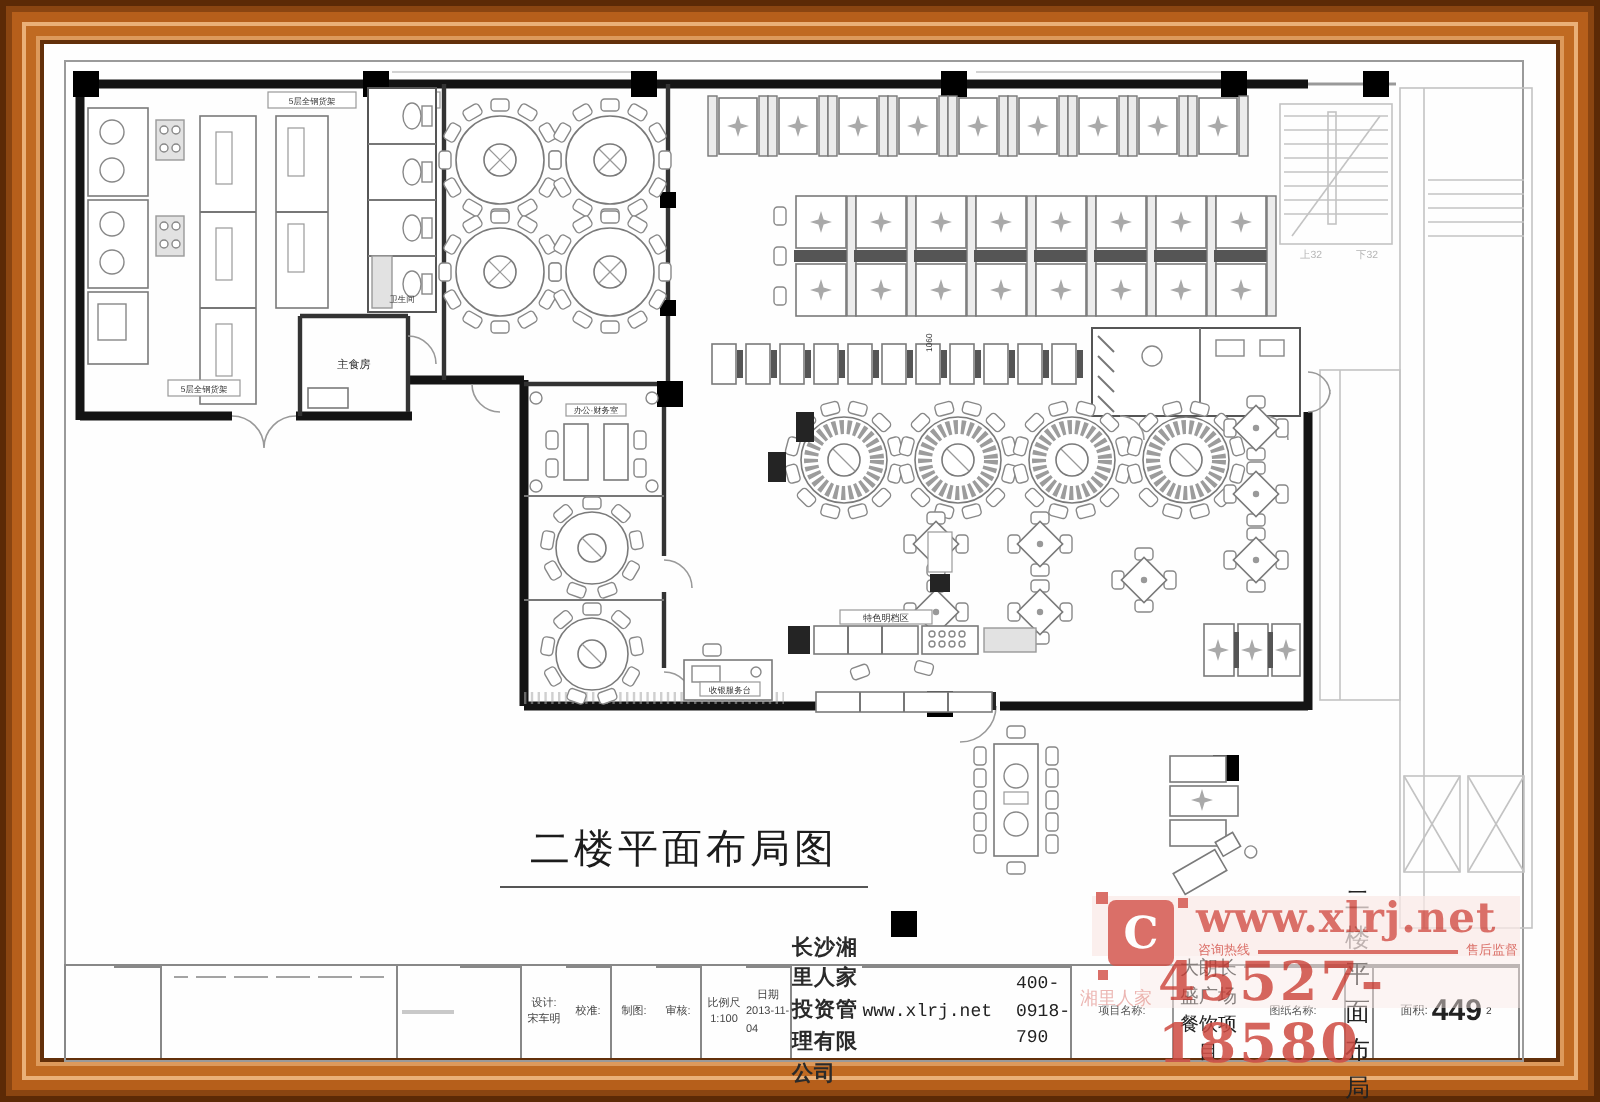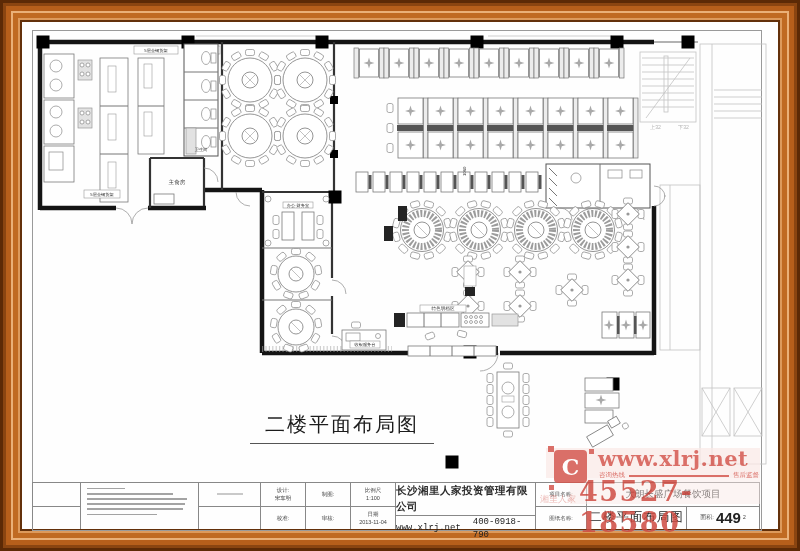--- a/index.html
+++ b/index.html
@@ -32,21 +32,21 @@
   svg .t45{font-size:4.6px;}
   svg .t5{font-size:5.6px;}
   svg .tg{fill:#b5b5b5;font-size:5.2px;}
   
   .main-title{position:absolute;left:250px;top:411px;width:184px;text-align:center;
     font-family:"DejaVu Serif","Liberation Serif",serif;font-size:20px;letter-spacing:2px;color:#1c1c1c;
     border-bottom:1px solid #555;padding-bottom:5px;}
   
   .tb{position:absolute;left:32px;top:482px;width:728px;height:47px;border:1px solid #888;border-bottom:none;
     display:flex;box-sizing:border-box;color:#3a3a3a;z-index:2;}
-  .tb-col{border-right:1px solid #888;display:flex;flex-direction:column;box-sizing:border-box;}
+  .tb-col{border-right:1px solid #888;display:flex;flex-direction:row;box-sizing:border-box;}
   .tb-col:last-child{border-right:none;}
   .half{flex:1;display:flex;align-items:center;justify-content:center;flex-direction:column;line-height:1.5;}
   .half + .half{border-top:1px solid #888;}
   .c1{width:48px;} .c2{width:118px;border-right:1px solid #888;padding:3px 4px;box-sizing:border-box;}
   .c3{width:62px;} .c4{width:45px;} .c5{width:45px;} .c6{width:45px;} .c7{width:140px;} .c8{flex:1;}
   .tbs{font-size:5.5px;color:#444;}
   .nb{height:1.8px;background:#a3a3a3;margin:1.7px 2px;}
   .bar{display:block;width:26px;height:2px;background:#c9c9c9;margin:2px auto;}
   .company{font-family:"DejaVu Serif","Liberation Serif",serif;font-weight:bold;font-size:10.5px;color:#2a2a2a;letter-spacing:.5px;}
   .contact{flex-direction:row;gap:12px;font-family:"Liberation Mono",monospace;font-size:9px;color:#222;}

